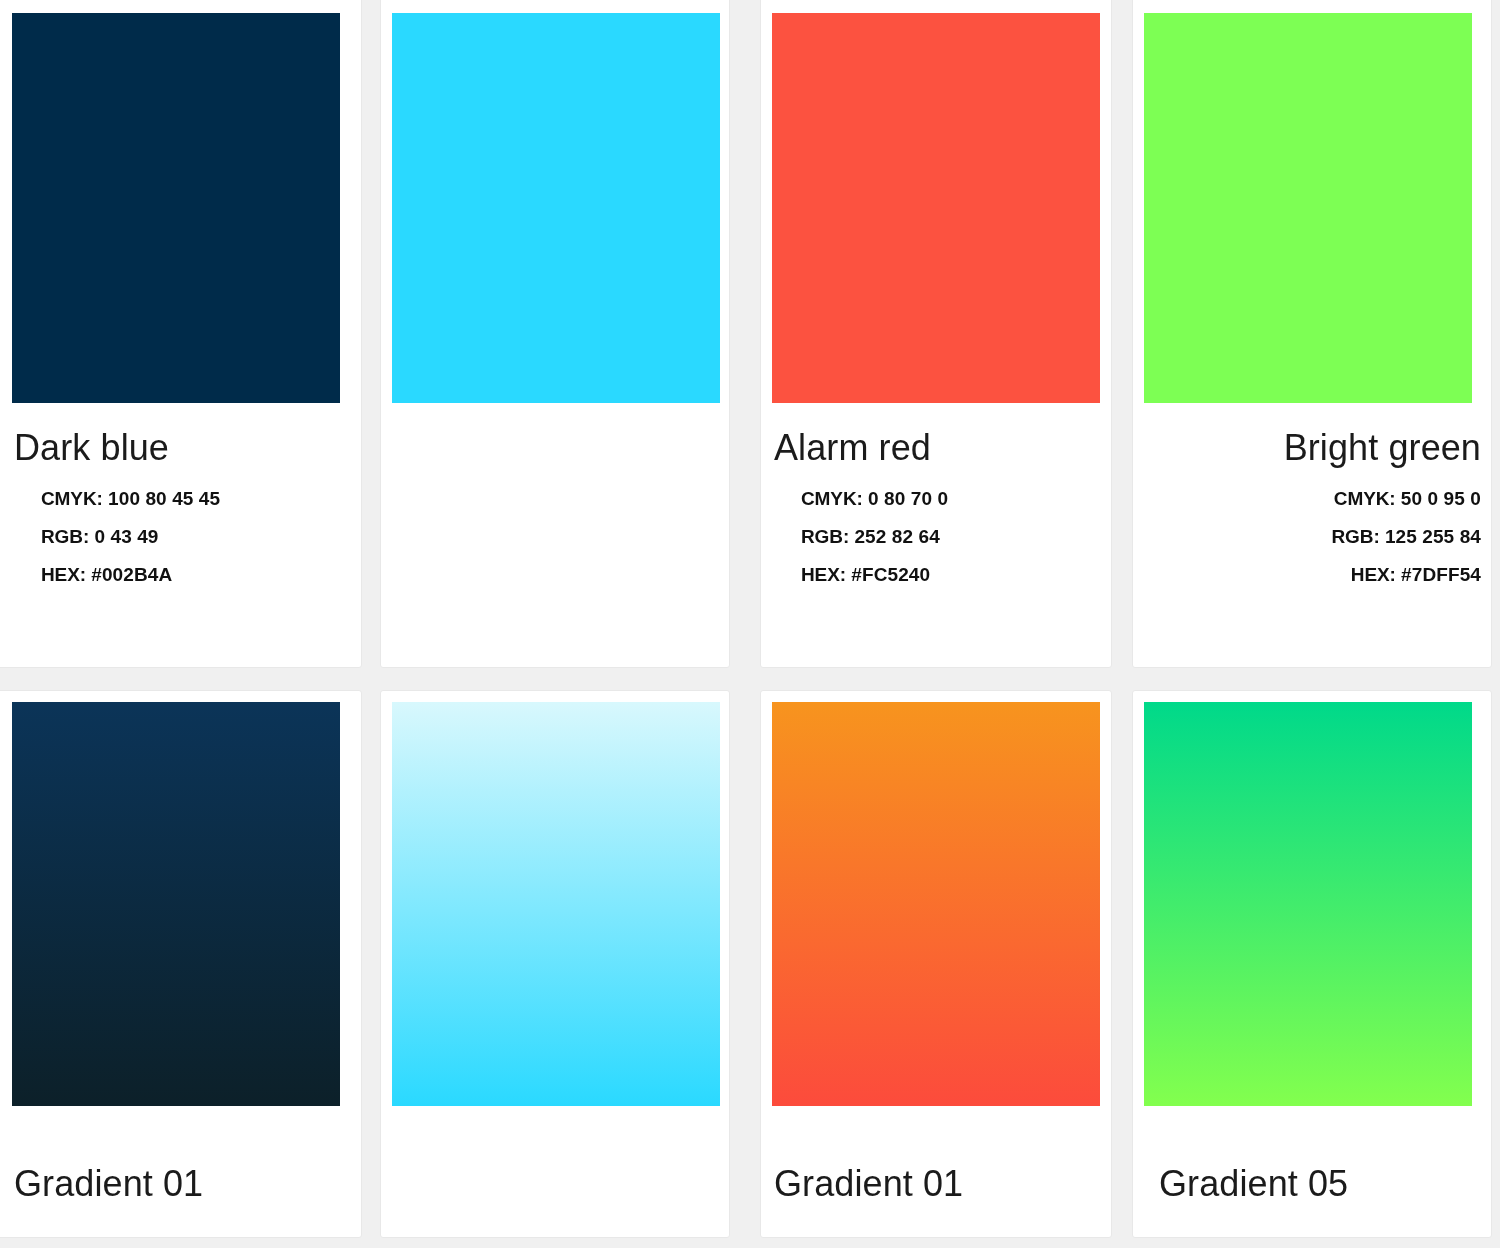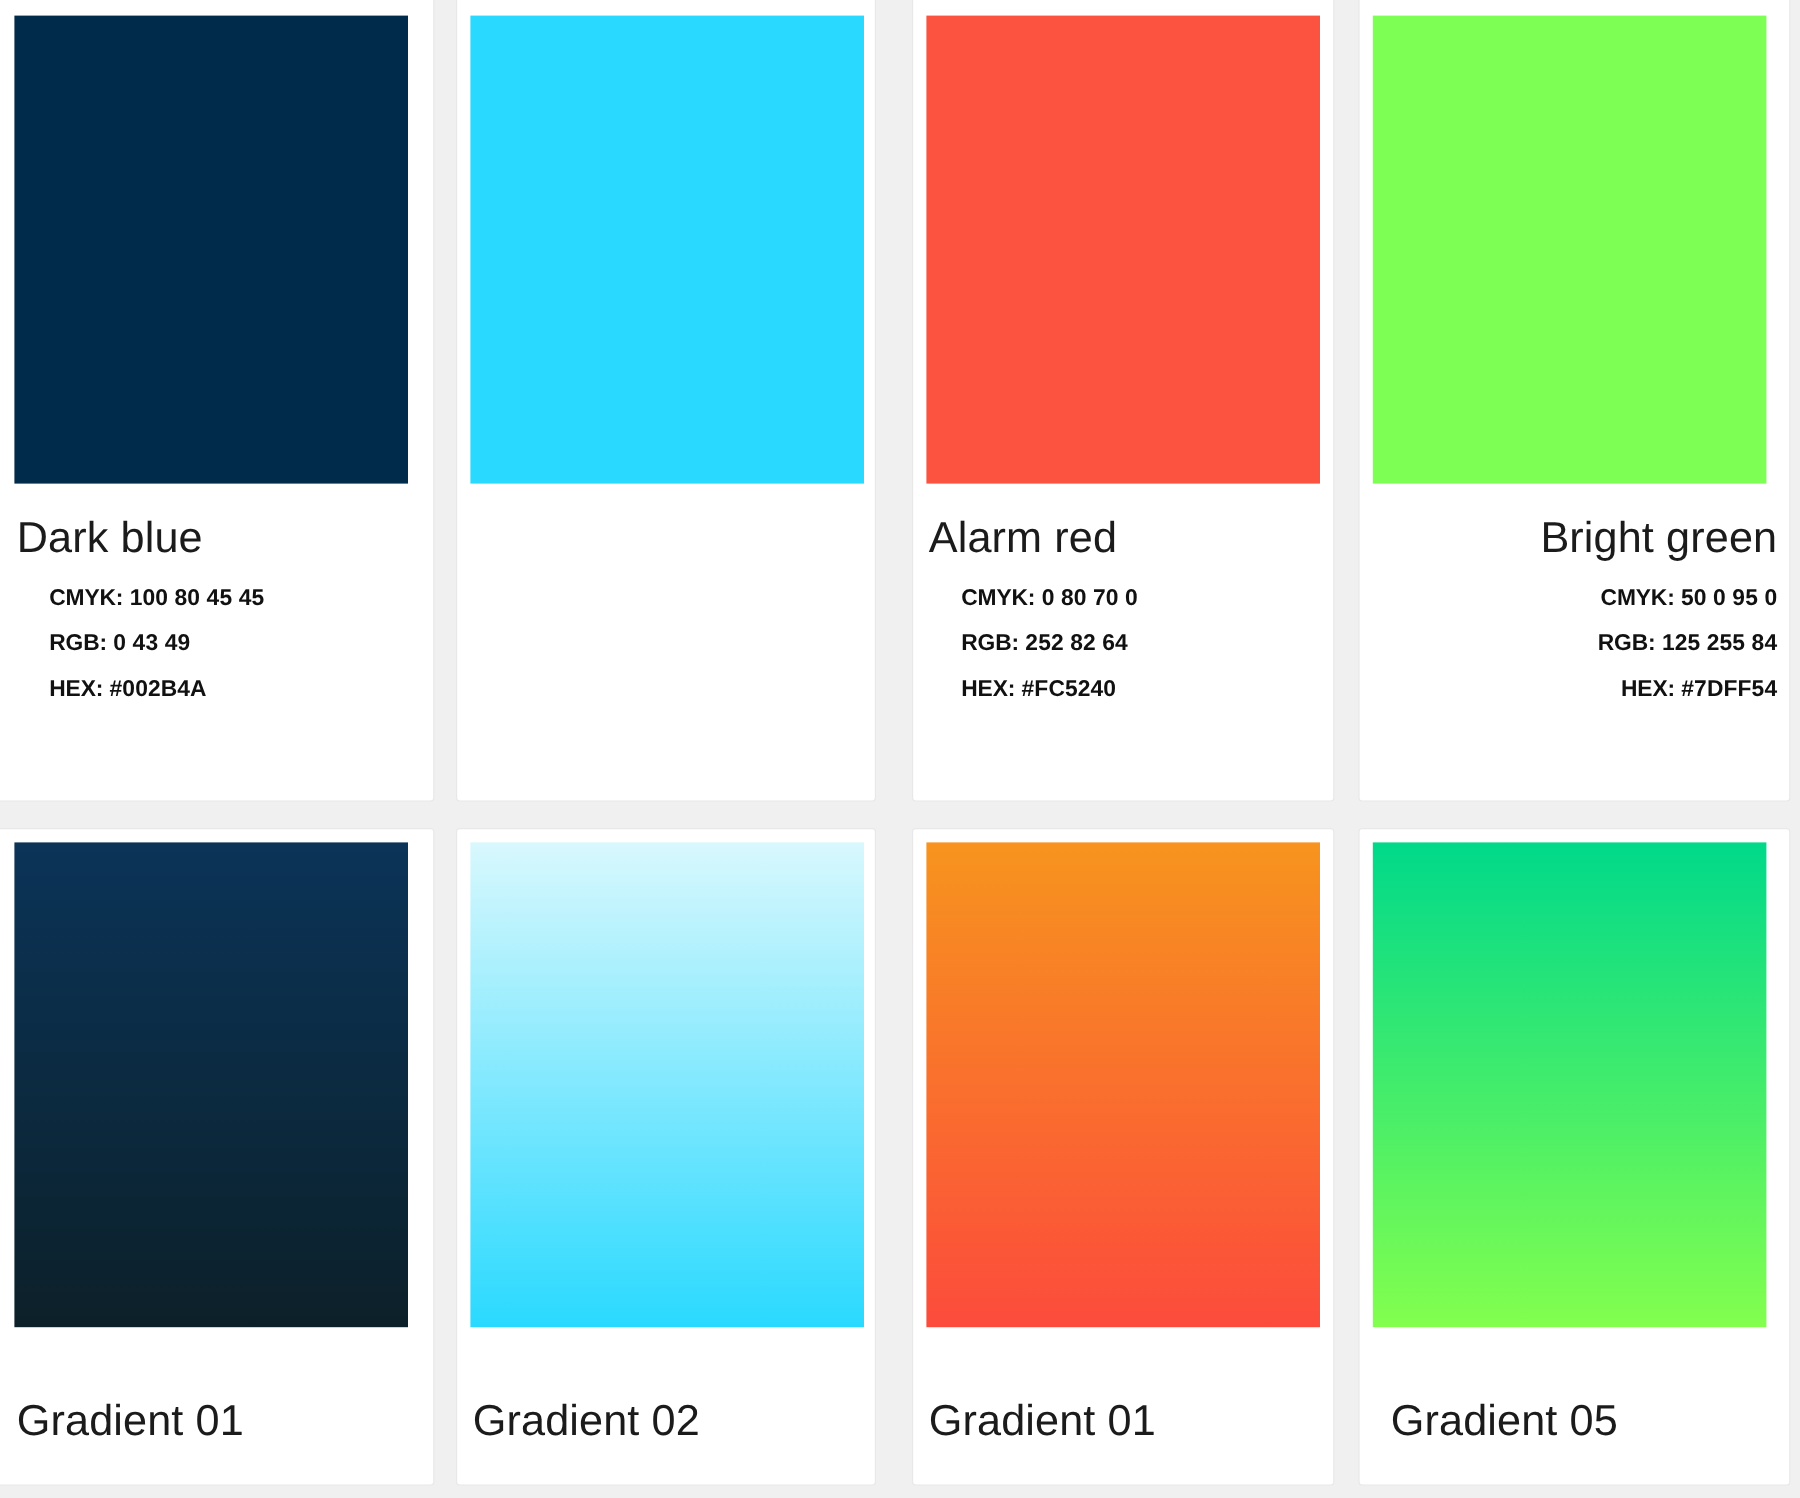--- a/index.html
+++ b/index.html
@@ -180,21 +180,20 @@
     </div>
   </div>
 
   <div class="card grad col0">
     <div class="swatch" style="background: linear-gradient(rgb(11, 52, 88), rgb(12, 32, 41));"></div>
     <div class="glabel">Gradient 01</div>
   </div>
 
   <div class="card grad col1">
     <div class="swatch" style="background: linear-gradient(rgb(216, 248, 253), rgb(42, 217, 255));"></div>
-    <div class="glabel">Gradient 02</div>
   </div>
 
   <div class="card grad col2">
     <div class="swatch" style="background: linear-gradient(rgb(247, 148, 30), rgb(252, 75, 60));"></div>
     <div class="glabel">Gradient 01</div>
   </div>
 
   <div class="card grad col3">
     <div class="swatch" style="background: linear-gradient(rgb(0, 217, 138), rgb(131, 255, 78));"></div>
     <div class="glabel">Gradient 05</div>

